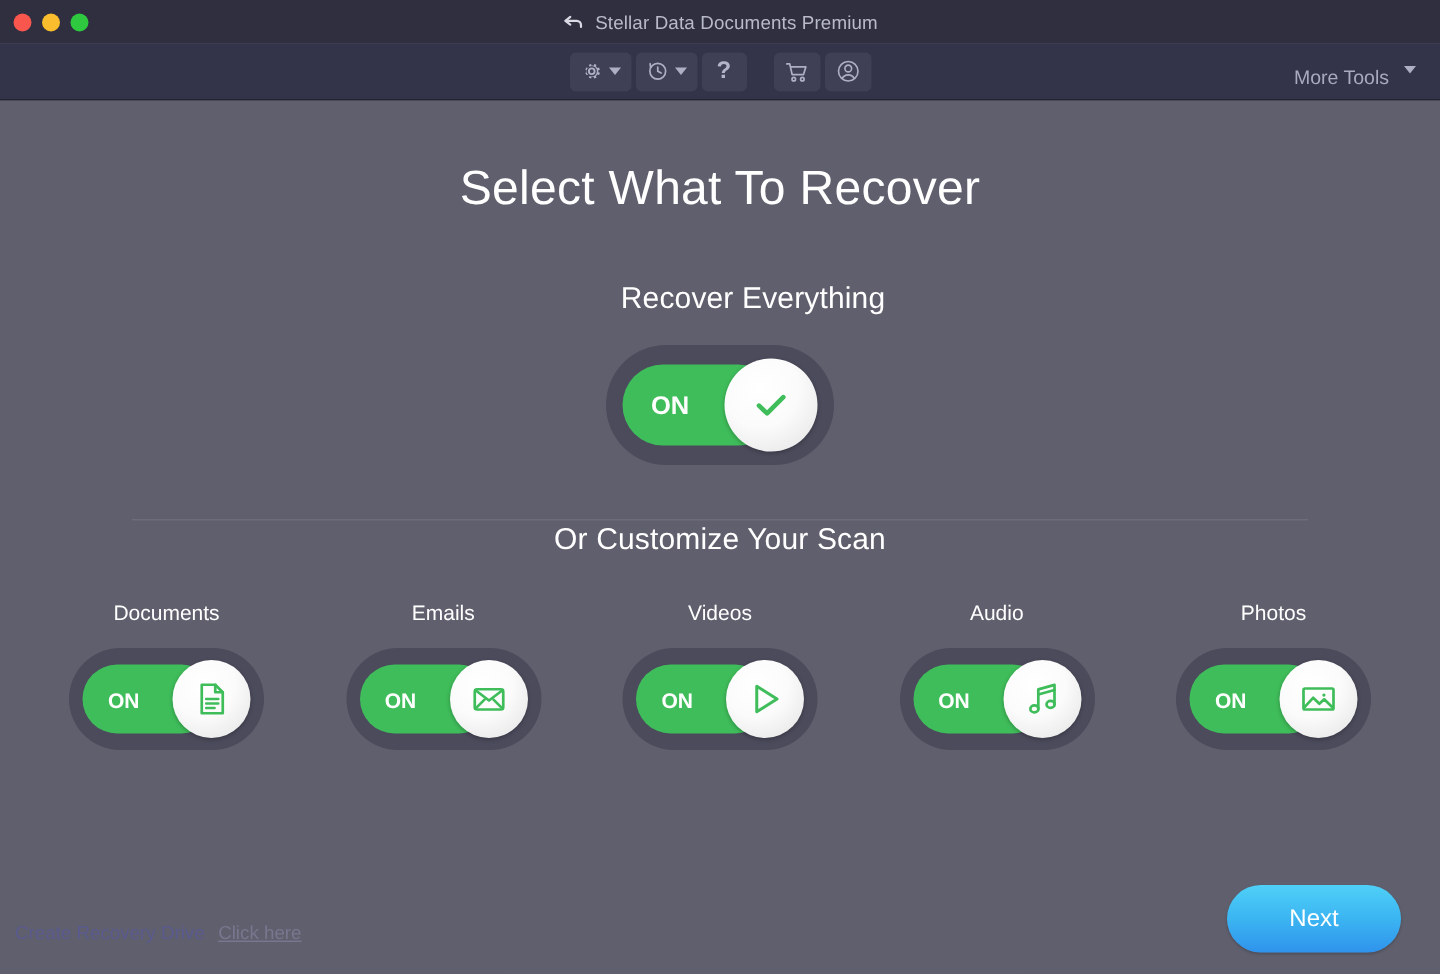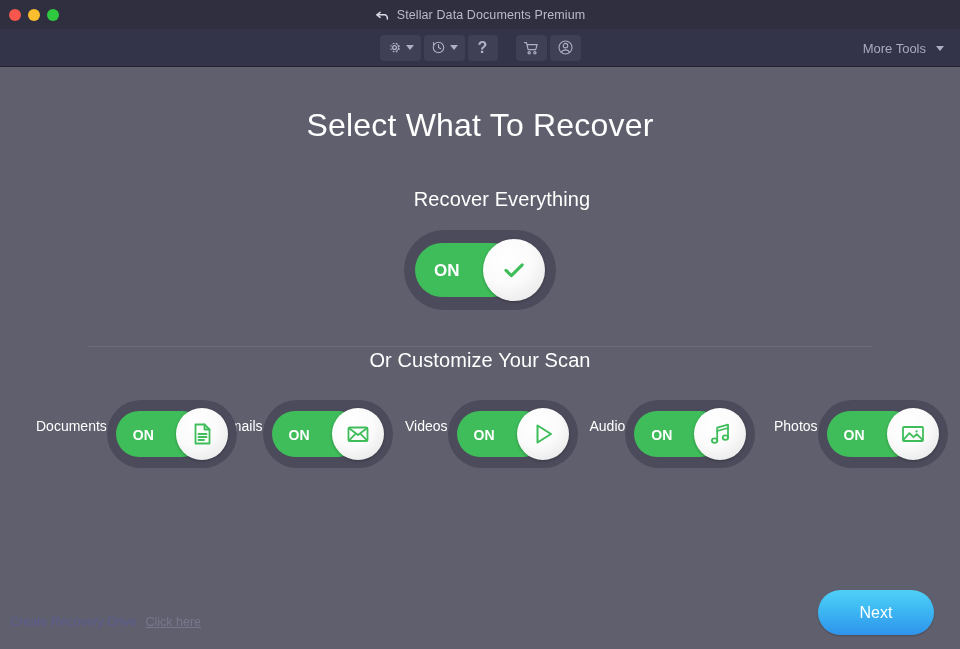--- a/index.html
+++ b/index.html
@@ -111,24 +111,23 @@
   .help-glyph {
     font-size: 16px;
     font-weight: bold;
     color: #b4b4c8;
     line-height: 1;
   }
 
   .more-tools {
     position: absolute;
     right: 16px;
-    top: 0;
+    top: 15px;
     height: 38px;
     display: flex;
-    align-items: center;
     gap: 10px;
     cursor: pointer;
   }
   .more-tools-label {
     font-size: 13px;
     color: #a9aabe;
   }
 
   
   .content {
@@ -231,20 +230,21 @@
   
   .categories {
     display: flex;
     justify-content: space-between;
     padding: 0 36px;
     margin-top: 28px;
   }
   .category {
     width: 150px;
     display: flex;
+    flex-direction: column;
     align-items: center;
   }
   .category-label {
     font-size: 14px;
     color: #ffffff;
     margin-bottom: 16px;
     white-space: nowrap;
   }
 
   

